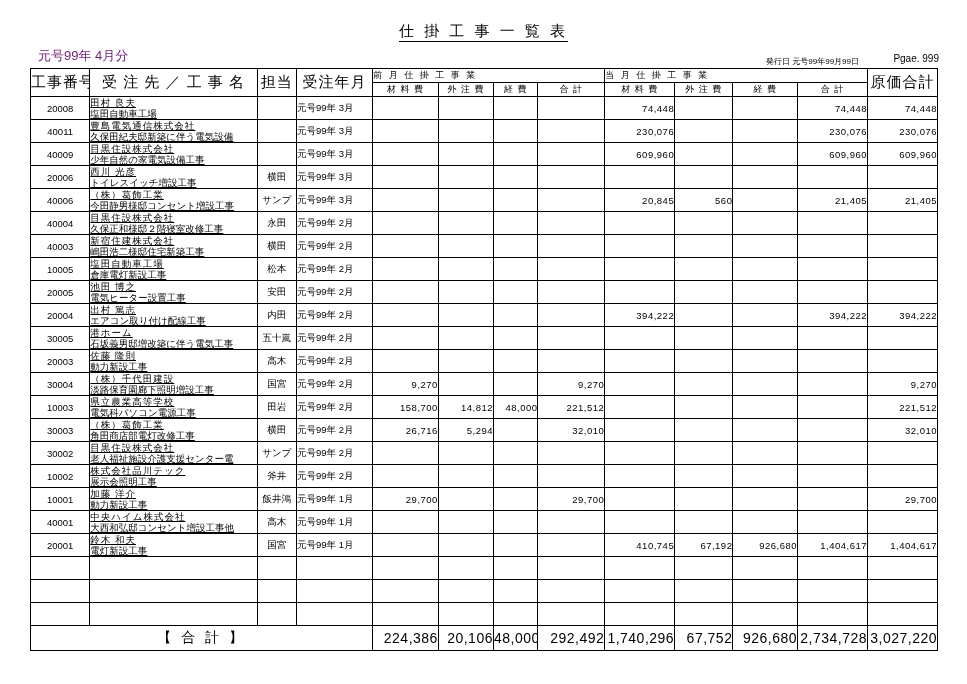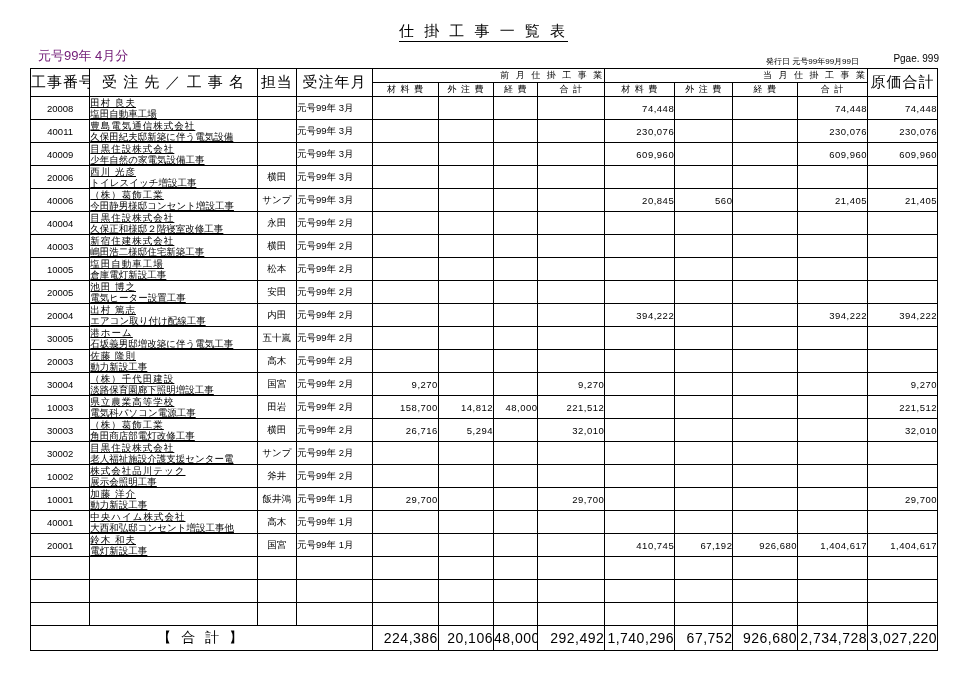--- a/index.html
+++ b/index.html
@@ -80,21 +80,21 @@
     font-size: 9px;
     height: 11px;
     letter-spacing: 1px;
   }
   .hdr-tall {
     text-align: center;
     font-size: 15px;
     letter-spacing: 1px;
   }
   .grp {
-    text-align: right;
+    text-align: left;
     font-size: 9px;
     letter-spacing: 2px;
     height: 11px;
   }
   .num {
     text-align: right;
     padding-right: 5px;
     font-size: 9.5px;
     letter-spacing: 0.5px;
   }

